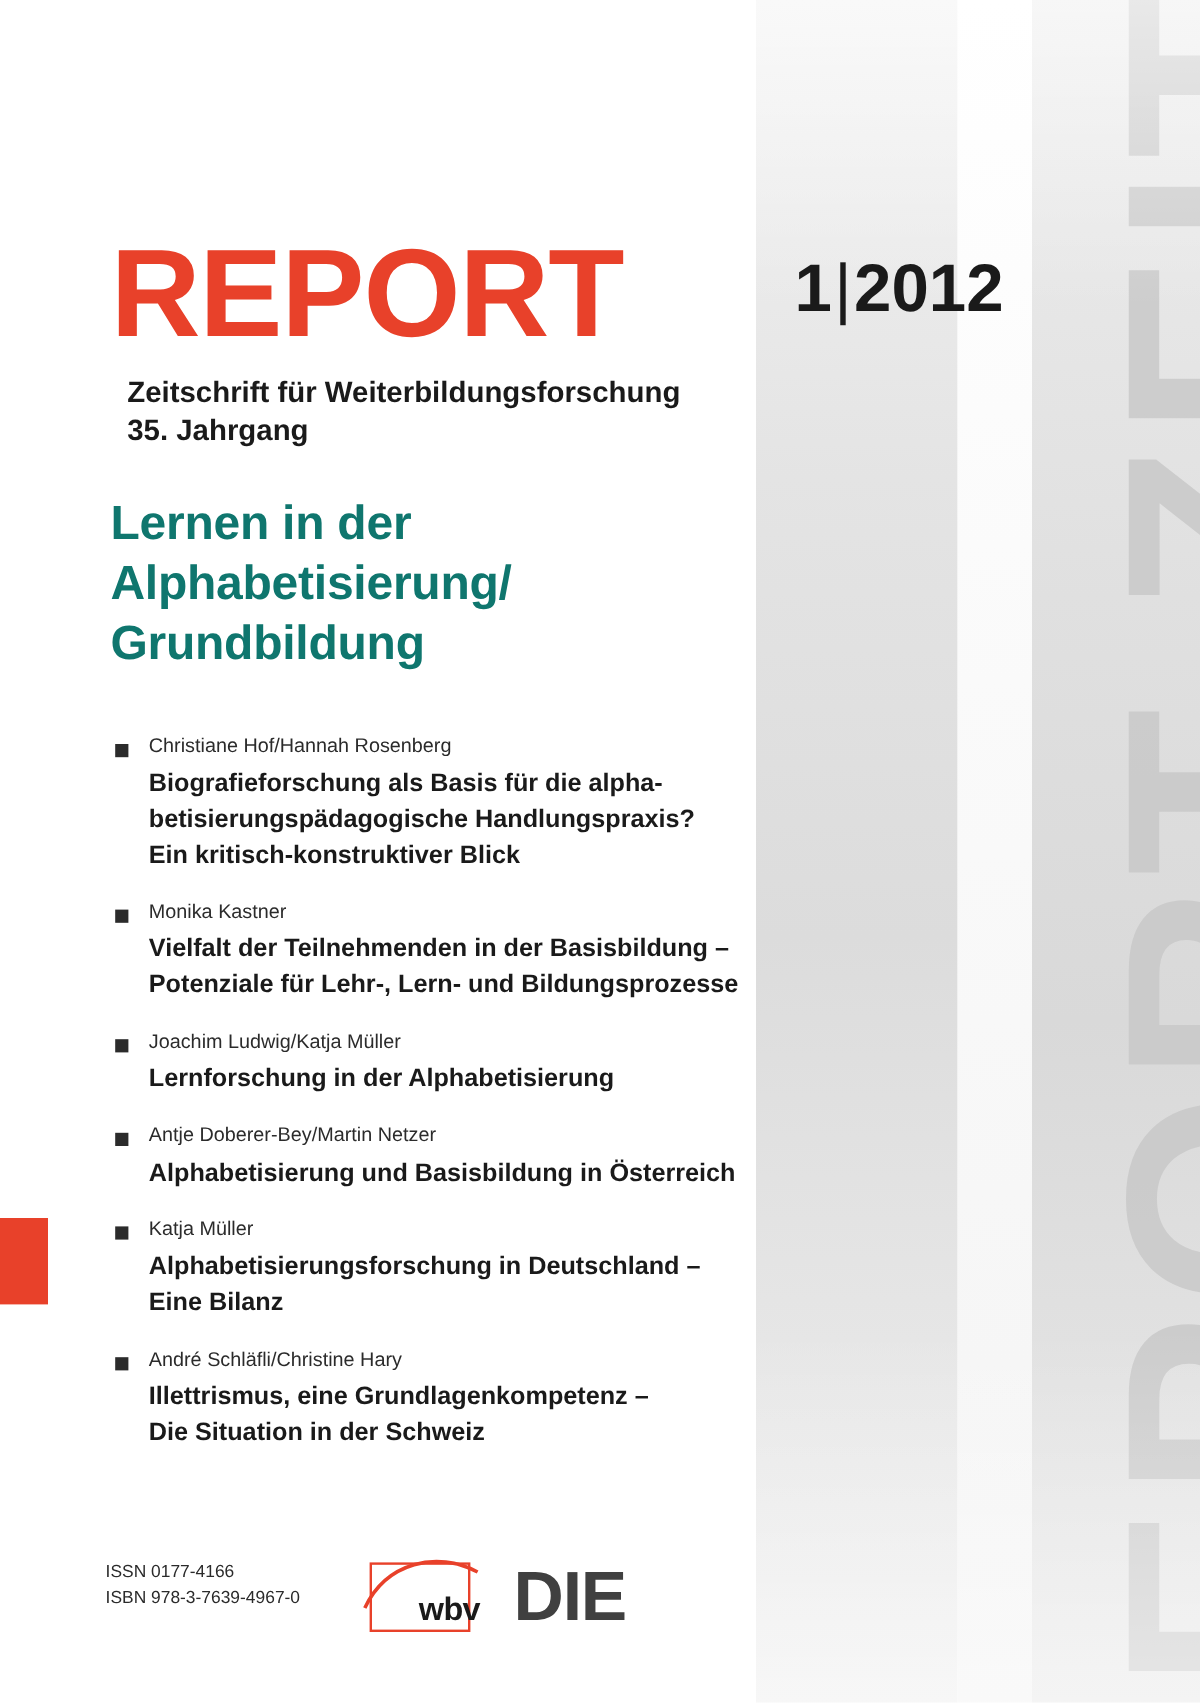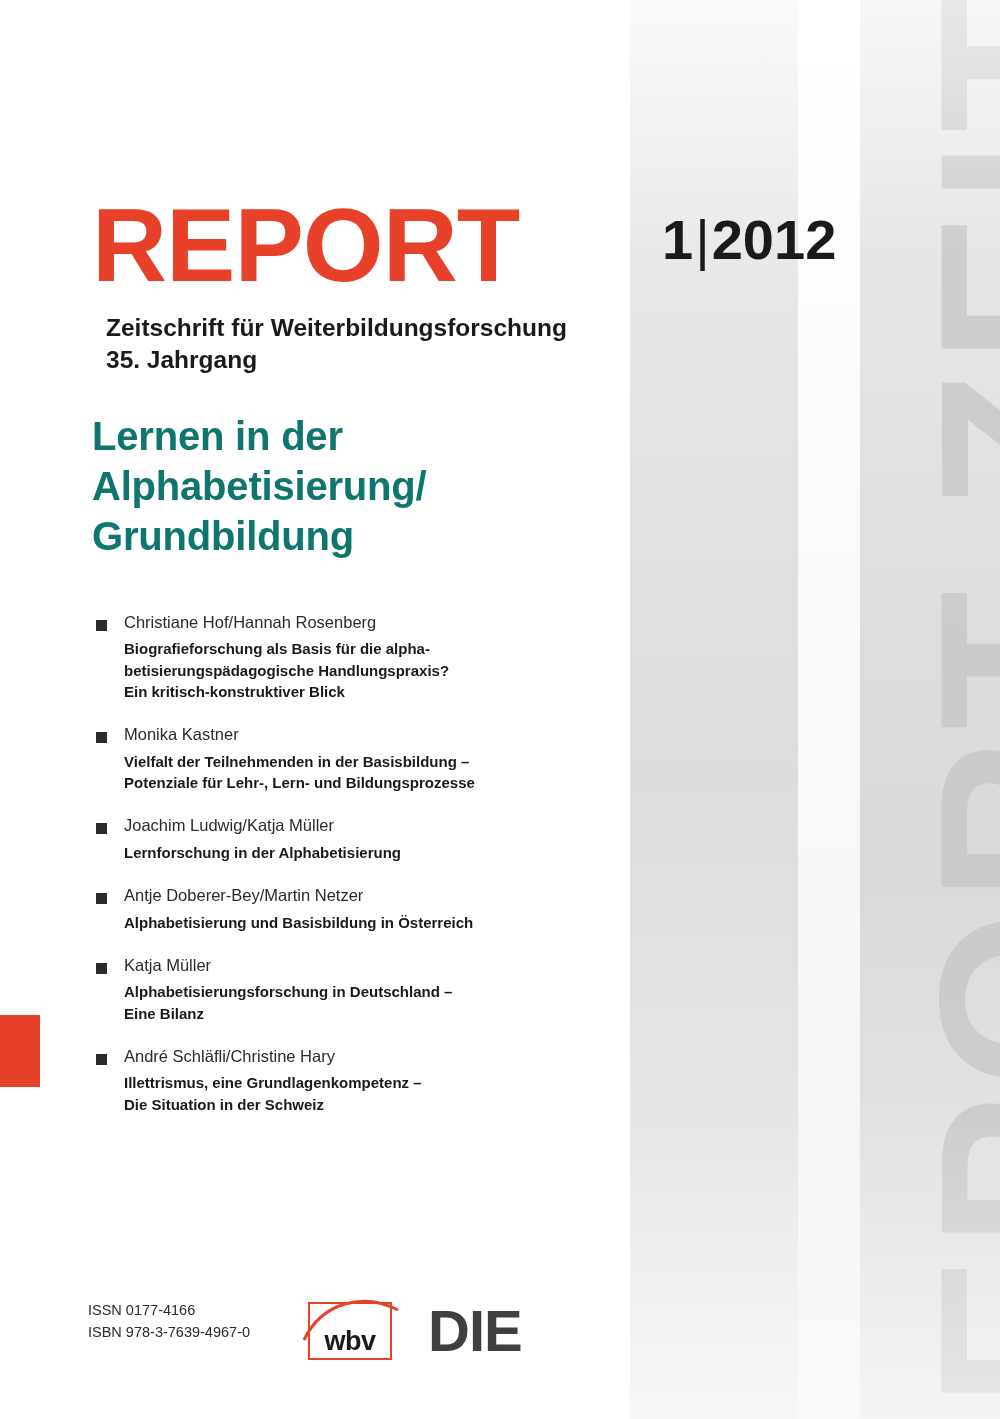--- a/index.html
+++ b/index.html
@@ -145,21 +145,21 @@
     background: #2b2b2b;
   }
   .authors {
     font-size: 16.5px;
     font-weight: 400;
     color: #2b2b2b;
     line-height: 1.3;
     margin: 0 0 5px 0;
   }
   .article-title {
-    font-size: 15px;
+    font-size: 21px;
     font-weight: 700;
     color: #1a1a1a;
     line-height: 1.42;
     margin: 0;
   }
   .article-title span { display: block; }
 
   
   .footer {
     position: absolute;
@@ -203,21 +203,21 @@
     top: 0;
     width: 98px;
     height: 46px;
     overflow: hidden;
   }
   .wbv-text {
     position: absolute;
     left: 0;
     top: 30px;
     width: 100px;
-    text-align: center;
+    text-align: right;
     font-size: 27px;
     font-weight: 700;
     color: #1a1a1a;
     letter-spacing: -0.5px;
   }
   .die-logo {
     position: absolute;
     left: 128px;
     top: 14px;
     font-size: 58px;

